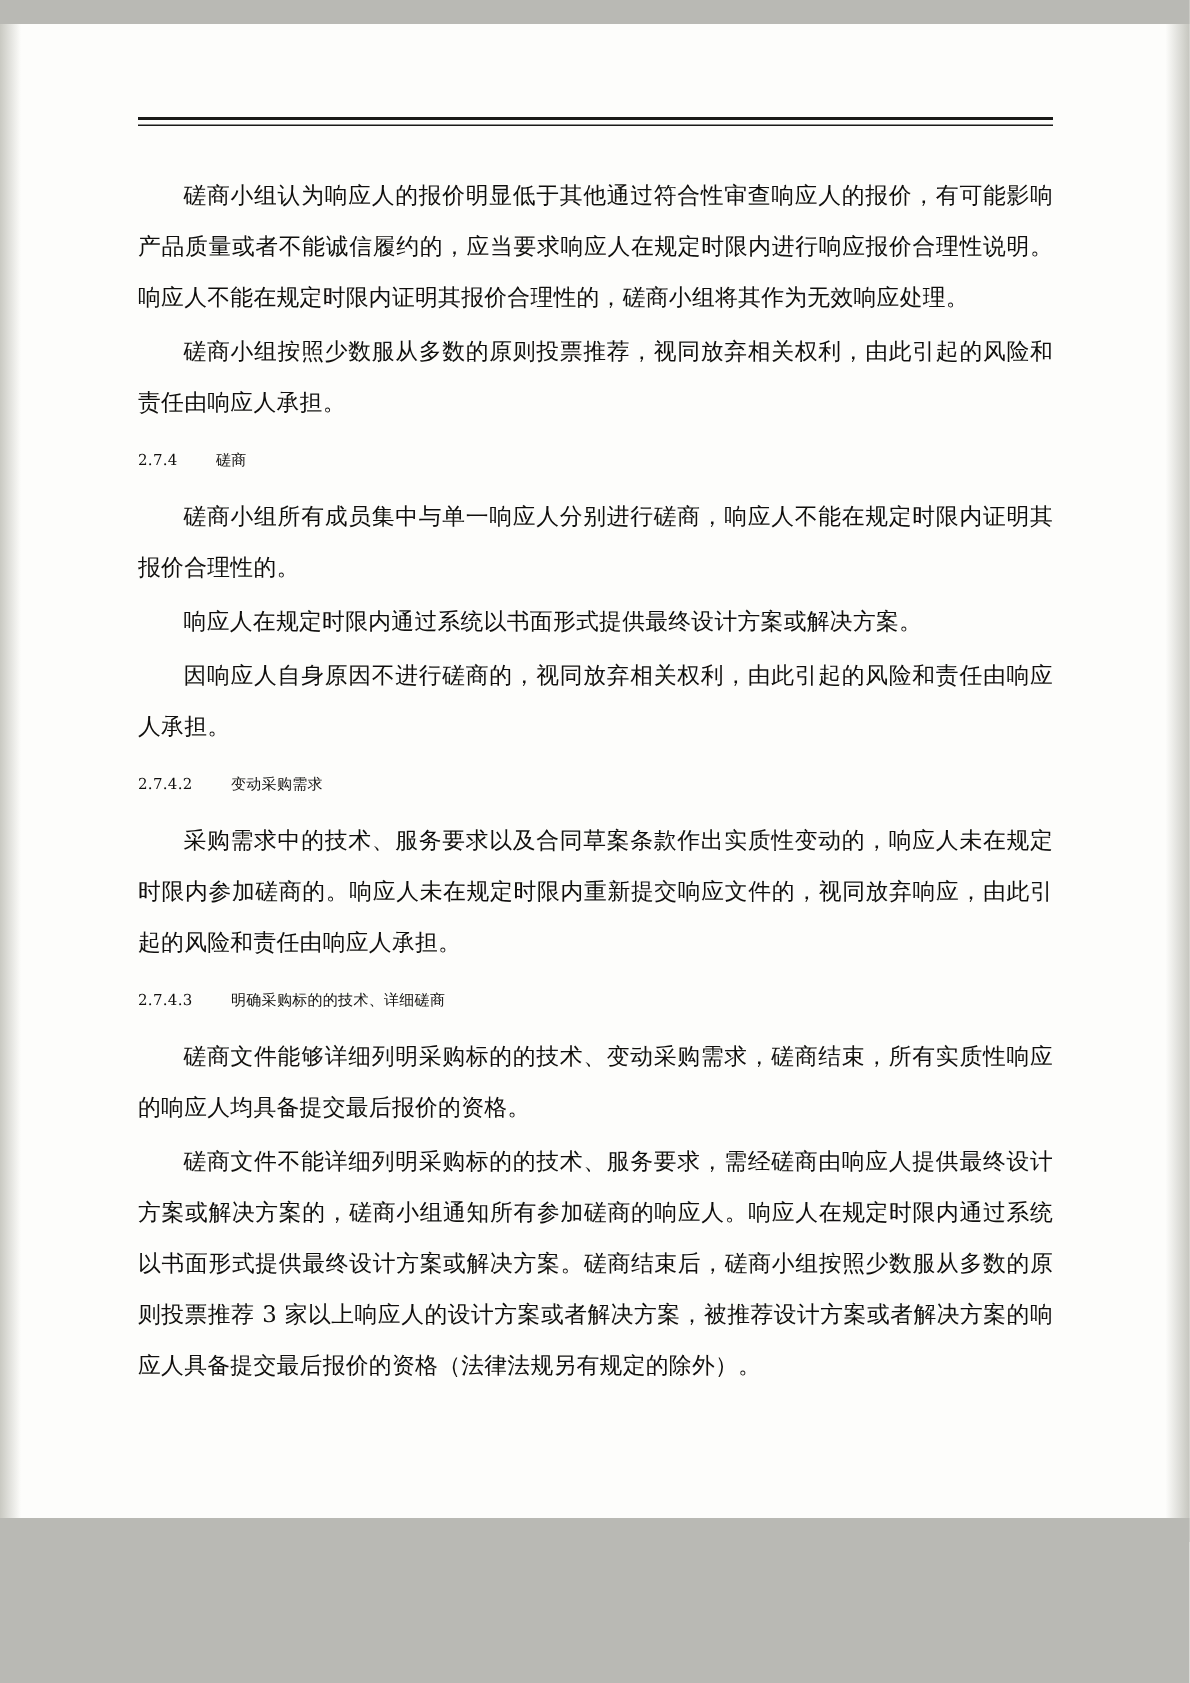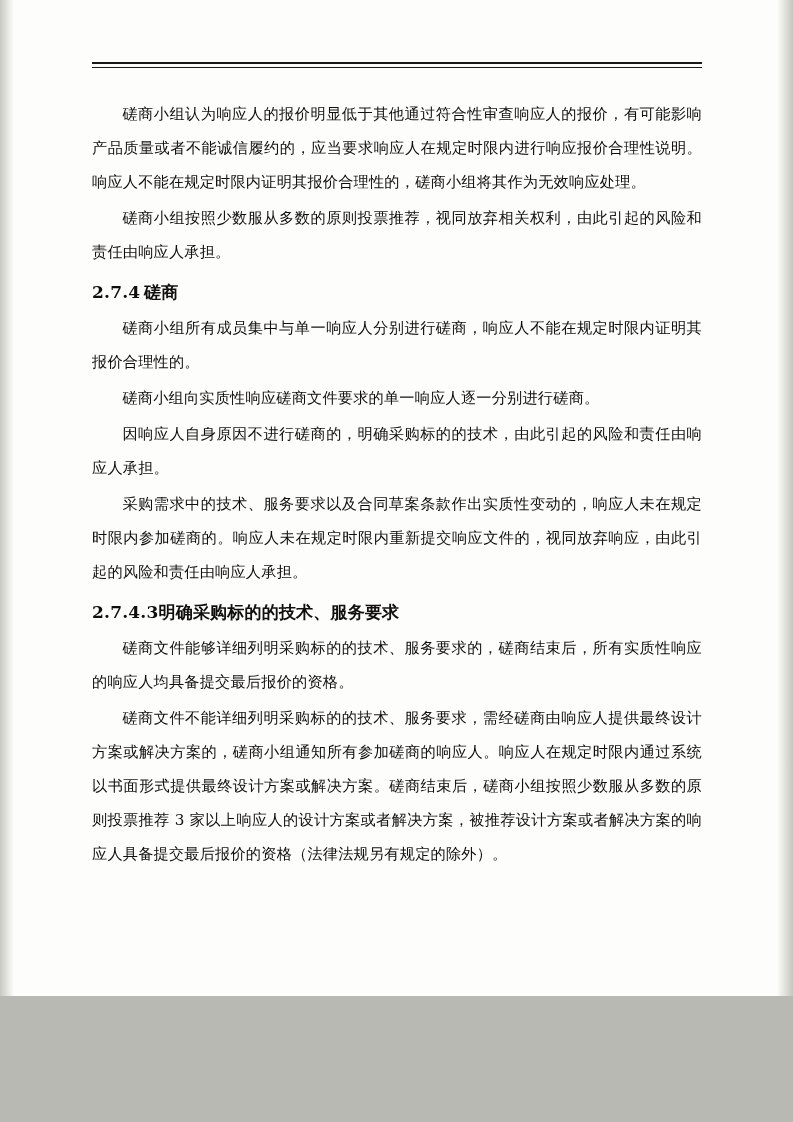--- a/index.html
+++ b/index.html
@@ -5,21 +5,21 @@
   html, body {
     margin: 0;
     padding: 0;
     background: #b9b9b4;
   }
   .page {
     position: relative;
     width: 793px;
     height: 996px;
     background: #fdfdfb;
-    margin: 0 auto;
+    margin: 16px auto;
     overflow: hidden;
     font-family: "DejaVu Serif", "Liberation Serif", serif;
     color: #100f0d;
     box-sizing: border-box;
   }
   
   .page::before {
     content: "";
     position: absolute;
     left: 0; top: 0;
@@ -52,23 +52,23 @@
     margin: 0 0 2px 0;
     font-size: 15.2px;
     line-height: 34px;
     text-align: justify;
     text-justify: inter-ideograph;
     text-indent: 2em;
     letter-spacing: 0.2px;
   }
   h3.heading {
     margin: 6px 0 2px 0;
-    font-size: 17px;
+    font-size: 10px;
     line-height: 34px;
-    font-weight: bold;
+    font-weight: normal;
     letter-spacing: 0.2px;
   }
   h3.heading .num {
     display: inline-block;
     min-width: 52px;
   }
   h3.heading.sub .num {
     min-width: 62px;
   }
   .footer {
@@ -92,28 +92,31 @@
     <p class="body">磋商小组认为响应人的报价明显低于其他通过符合性审查响应人的报价，有可能影响产品质量或者不能诚信履约的，应当要求响应人在规定时限内进行响应报价合理性说明。响应人不能在规定时限内证明其报价合理性的，磋商小组将其作为无效响应处理。</p>
     <p class="body">磋商小组按照少数服从多数的原则投票推荐，视同放弃相关权利，由此引起的风险和责任由响应人承担。</p>
 
     <h3 class="heading">
       <span class="num">2.7.4</span><span>磋商</span>
     </h3>
 
     <p class="body">磋商小组所有成员集中与单一响应人分别进行磋商，响应人不能在规定时限内证明其报价合理性的。</p>
 
 
-    <p class="body">磋商小组向实质性响应磋商文件要求的单一响应人逐一分别进行磋商。</p>
-    <p class="body">因响应人自身原因不进行磋商的，明确采购标的的技术，由此引起的风险和责任由响应人承担。</p>
+    <p class="body">响应人在规定时限内通过系统以书面形式提供最终设计方案或解决方案。</p>
+    <p class="body">因响应人自身原因不进行磋商的，视同放弃相关权利，由此引起的风险和责任由响应人承担。</p>
 
+    <h3 class="heading sub">
+      <span class="num">2.7.4.2</span><span>变动采购需求</span>
+    </h3>
 
     <p class="body">采购需求中的技术、服务要求以及合同草案条款作出实质性变动的，响应人未在规定时限内参加磋商的。响应人未在规定时限内重新提交响应文件的，视同放弃响应，由此引起的风险和责任由响应人承担。</p>
 
     <h3 class="heading sub">
-      <span class="num">2.7.4.3</span><span>明确采购标的的技术、服务要求</span>
+      <span class="num">2.7.4.3</span><span>明确采购标的的技术、详细磋商</span>
     </h3>
 
-    <p class="body">磋商文件能够详细列明采购标的的技术、服务要求的，磋商结束后，所有实质性响应的响应人均具备提交最后报价的资格。</p>
+    <p class="body">磋商文件能够详细列明采购标的的技术、变动采购需求，磋商结束，所有实质性响应的响应人均具备提交最后报价的资格。</p>
     <p class="body">磋商文件不能详细列明采购标的的技术、服务要求，需经磋商由响应人提供最终设计方案或解决方案的，磋商小组通知所有参加磋商的响应人。响应人在规定时限内通过系统以书面形式提供最终设计方案或解决方案。磋商结束后，磋商小组按照少数服从多数的原则投票推荐 3 家以上响应人的设计方案或者解决方案，被推荐设计方案或者解决方案的响应人具备提交最后报价的资格（法律法规另有规定的除外）。</p>
   </div>
 
   <div class="footer">25</div>
 </div>
 
 </body></html>

